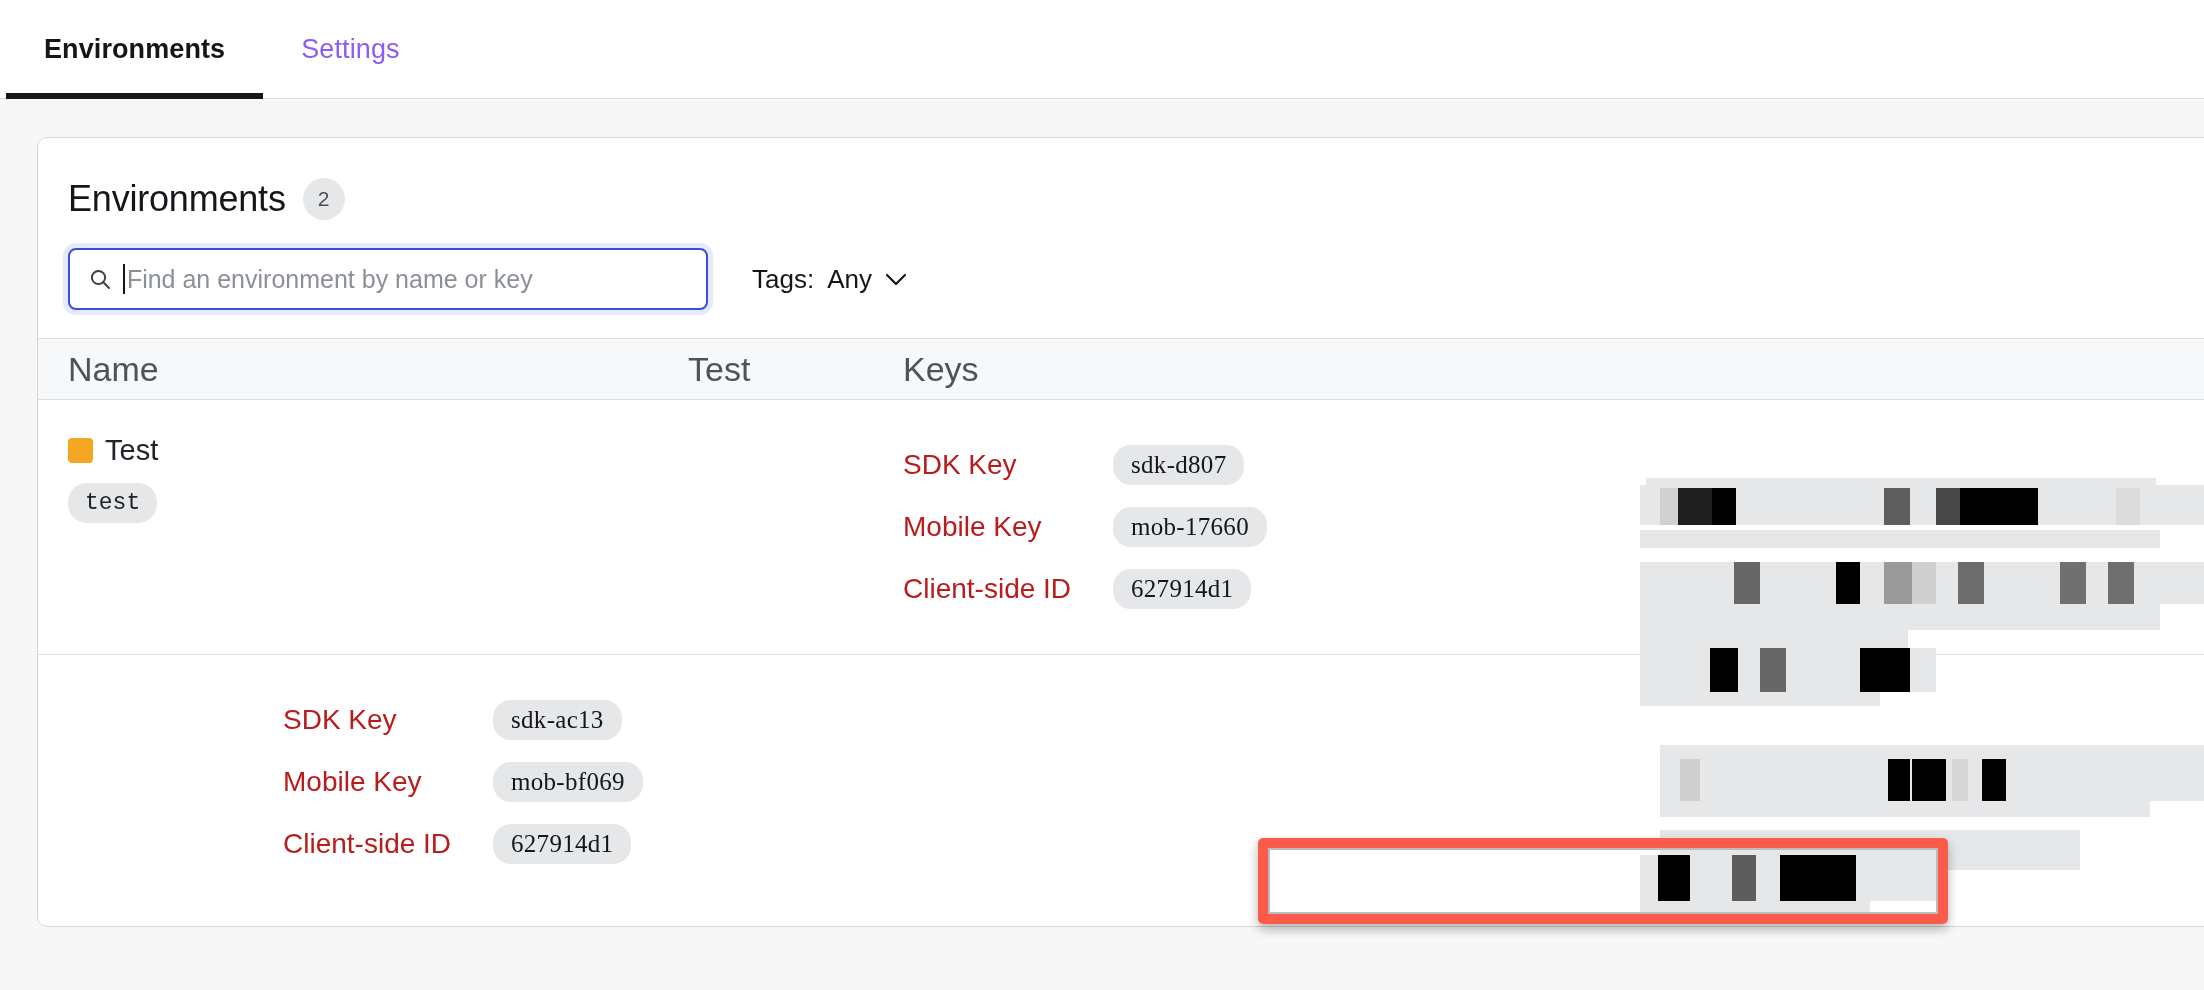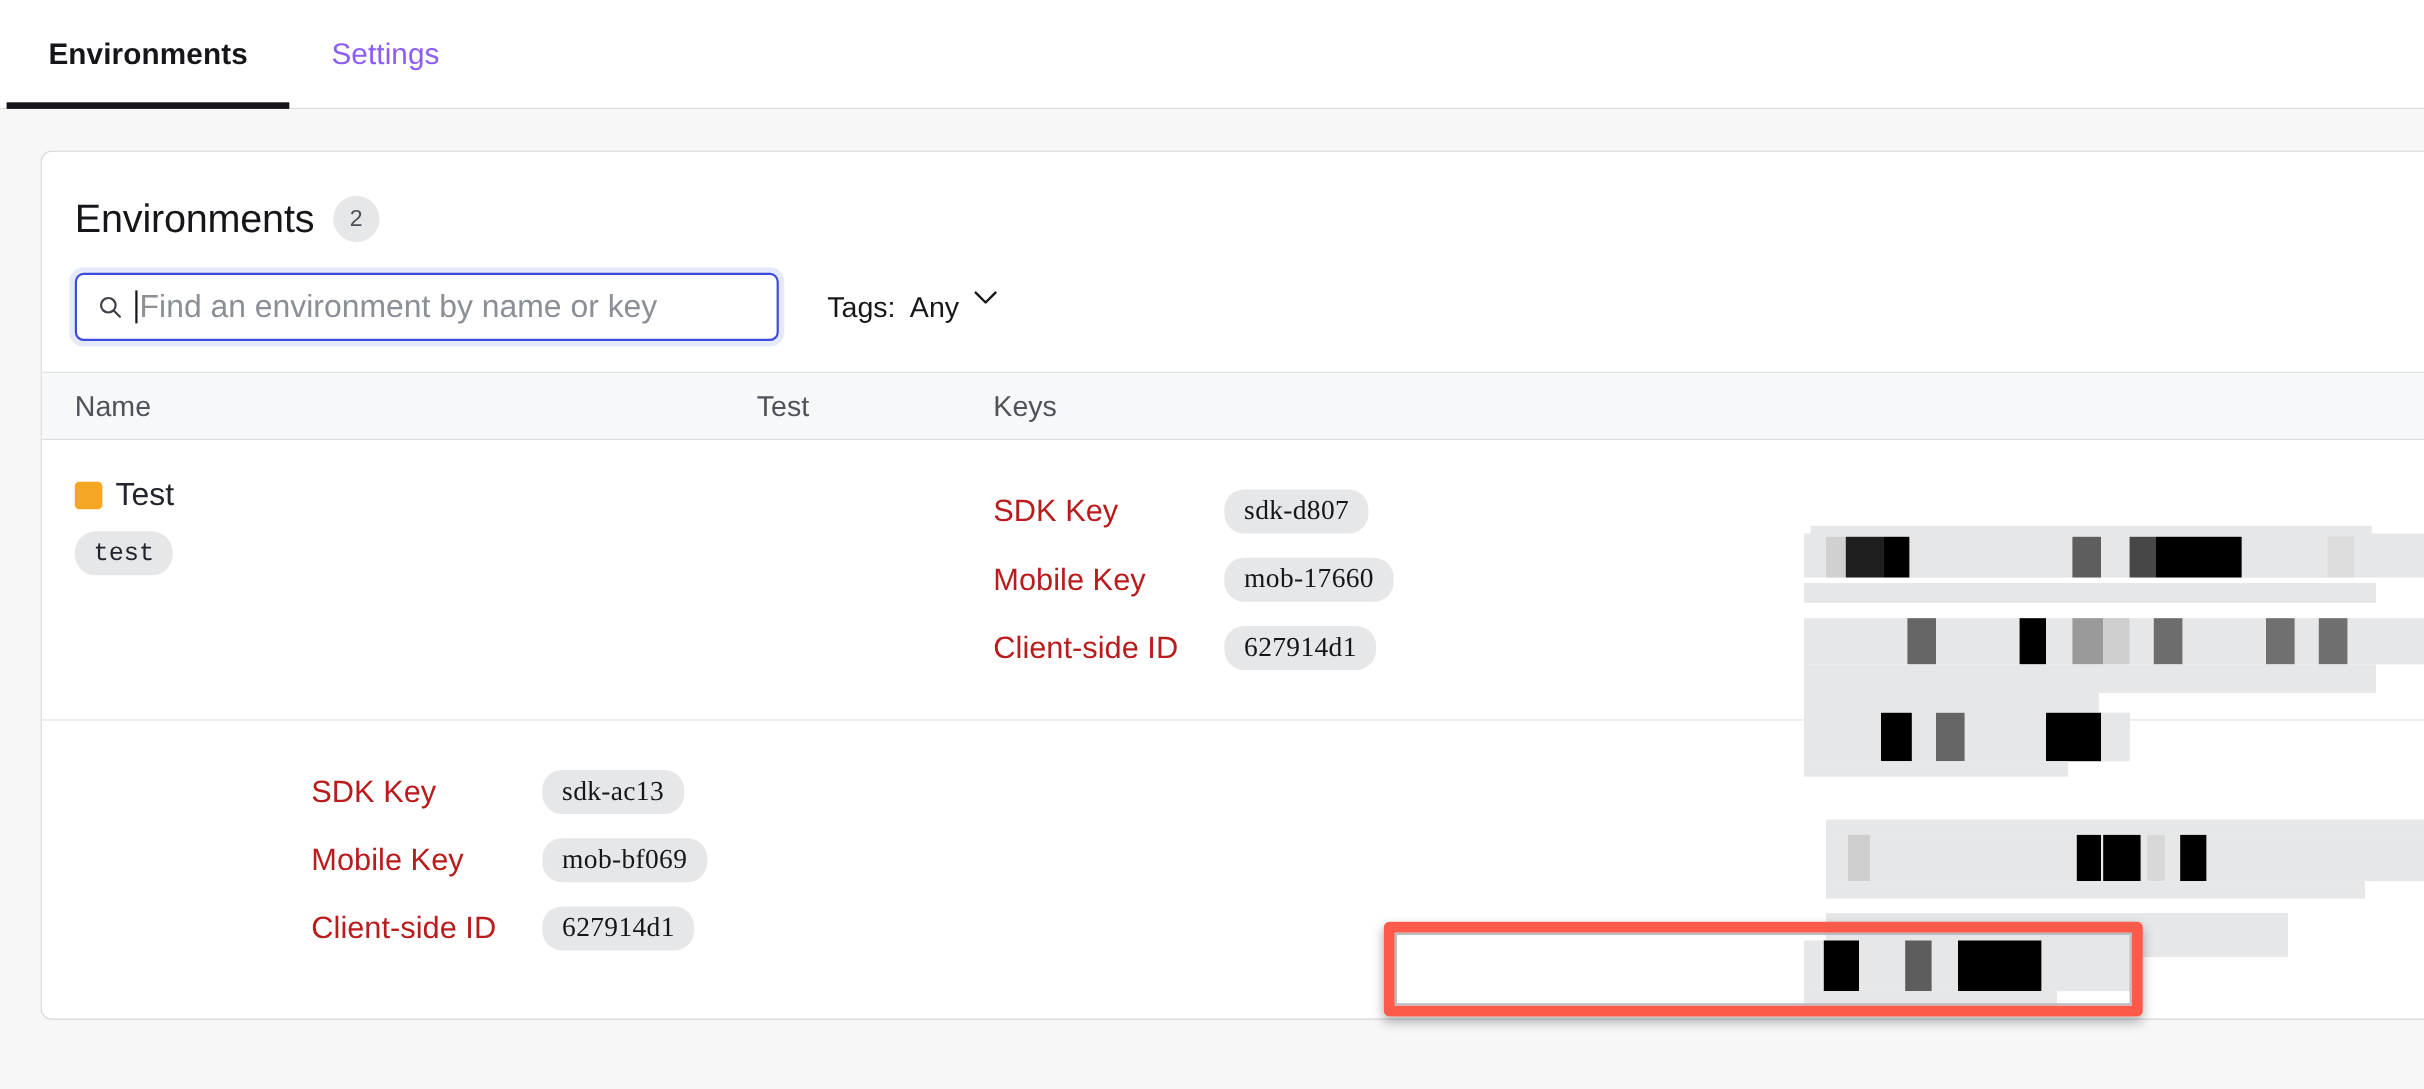--- a/index.html
+++ b/index.html
@@ -128,31 +128,31 @@
     width: 2px;
     height: 30px;
     background: #14161a;
     margin-right: 2px;
   }
   .search-input {
     border: 0;
     outline: none;
     background: transparent;
     font-family: "Liberation Sans", sans-serif;
-    font-size: 29px;
+    font-size: 25px;
     color: #14161a;
     width: 100%;
     height: 100%;
     padding: 0;
   }
   .search-input::placeholder { color: #8b9096; opacity: 1; }
 
   .tags-filter {
     display: flex;
-    align-items: flex-start;
+    align-items: center;
     gap: 13px;
     font-size: 26px;
     color: #14161a;
     cursor: pointer;
     user-select: none;
     white-space: nowrap;
   }
   .chev { width: 22px; height: 13px; display: block; }
 
   
@@ -161,21 +161,21 @@
   .thead {
     display: flex;
     align-items: center;
     height: 62px;
     background: #f7f8f9;
     border-top: 1px solid #dcdfe2;
     border-bottom: 1px solid #dcdfe2;
     padding-left: 30px;
   }
   .th {
-    font-size: 26px;
+    font-size: 34px;
     color: #4e5359;
     font-weight: 400;
   }
   .col-name { width: 620px; flex: 0 0 620px; }
   .col-tags { width: 215px; flex: 0 0 215px; }
   .col-keys { flex: 1 1 auto; }
 
   .trow {
     display: flex;
     align-items: flex-start;

